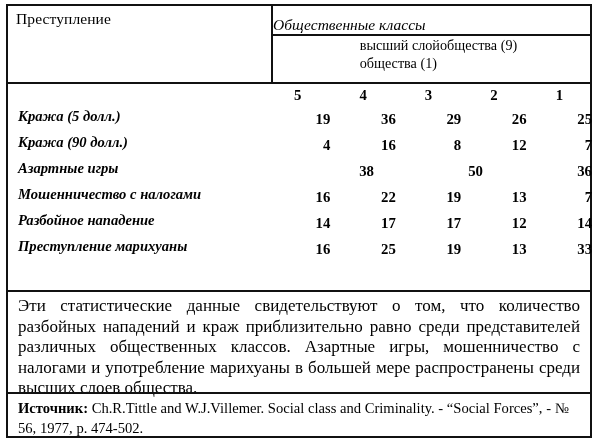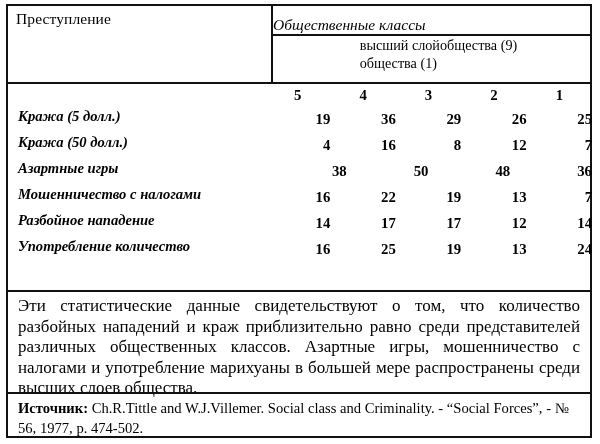--- a/index.html
+++ b/index.html
@@ -243,36 +243,35 @@
       <div class="nums">
         <div>19</div>
         <div>36</div>
         <div>29</div>
         <div>26</div>
         <div>25</div>
       </div>
     </div>
 
     <div class="row">
-      <div class="label">Кража (50 долл.)</div>
+      <div class="label">Кража (90 долл.)</div>
       <div class="nums">
         <div>4</div>
         <div>16</div>
         <div>8</div>
         <div>12</div>
         <div>7</div>
       </div>
     </div>
 
     <div class="row">
       <div class="label">Азартные игры</div>
       <div class="nums">
         <div>38</div>
         <div>50</div>
-        <div>48</div>
         <div>36</div>
       </div>
     </div>
 
     <div class="row">
       <div class="label">Мошенничество с налогами</div>
       <div class="nums">
         <div>16</div>
         <div>22</div>
         <div>19</div>
@@ -286,27 +285,27 @@
       <div class="nums">
         <div>14</div>
         <div>17</div>
         <div>17</div>
         <div>12</div>
         <div>14</div>
       </div>
     </div>
 
     <div class="row">
-      <div class="label">Употребление количество</div>
+      <div class="label">Преступление марихуаны</div>
       <div class="nums">
         <div>16</div>
         <div>25</div>
         <div>19</div>
         <div>13</div>
-        <div>24</div>
+        <div>33</div>
       </div>
     </div>
 
   </div>
 
   <div class="hline-body"></div>
 
   <div class="commentary">Эти статистические данные свидетельствуют о том, что количество разбойных нападений и краж приблизительно равно среди представителей различных общественных классов. Азартные игры, мошенничество с налогами и употребление марихуаны в большей мере распространены среди высших слоев общества.</div>
 
   <div class="hline-src"></div>

